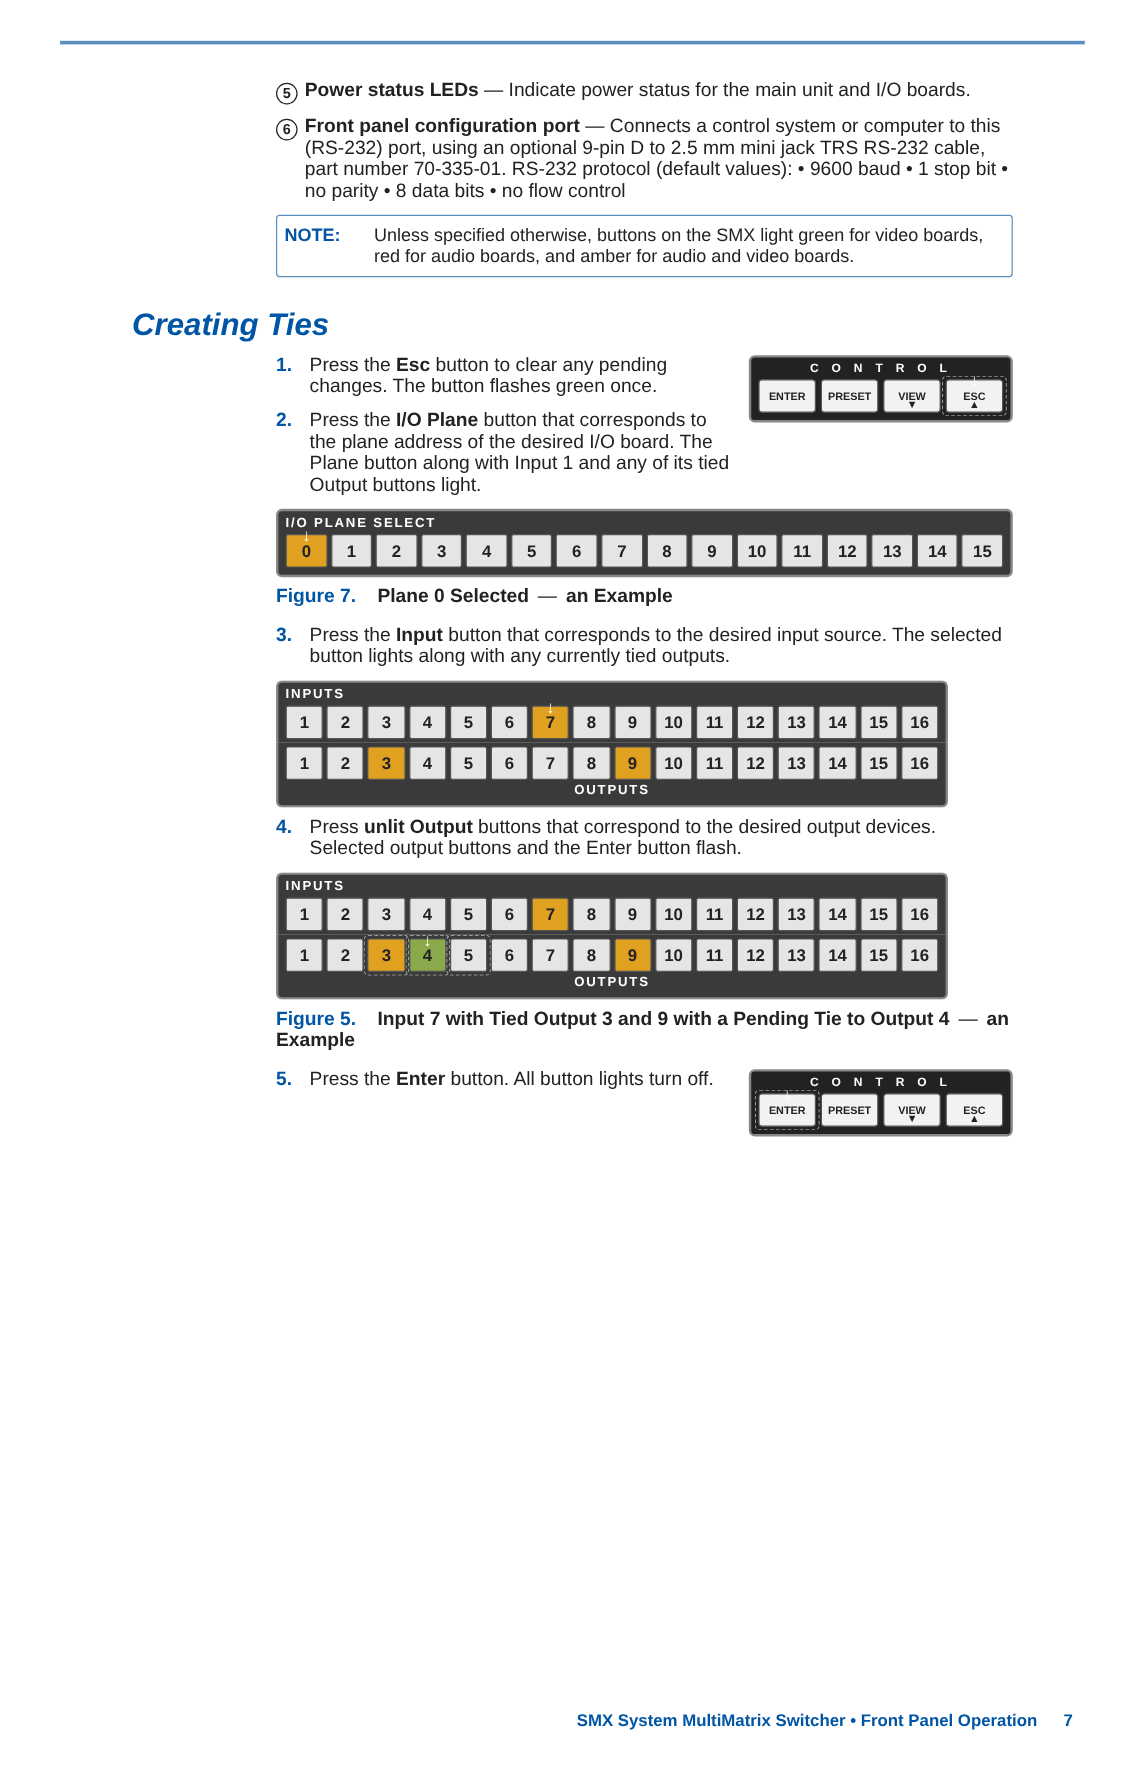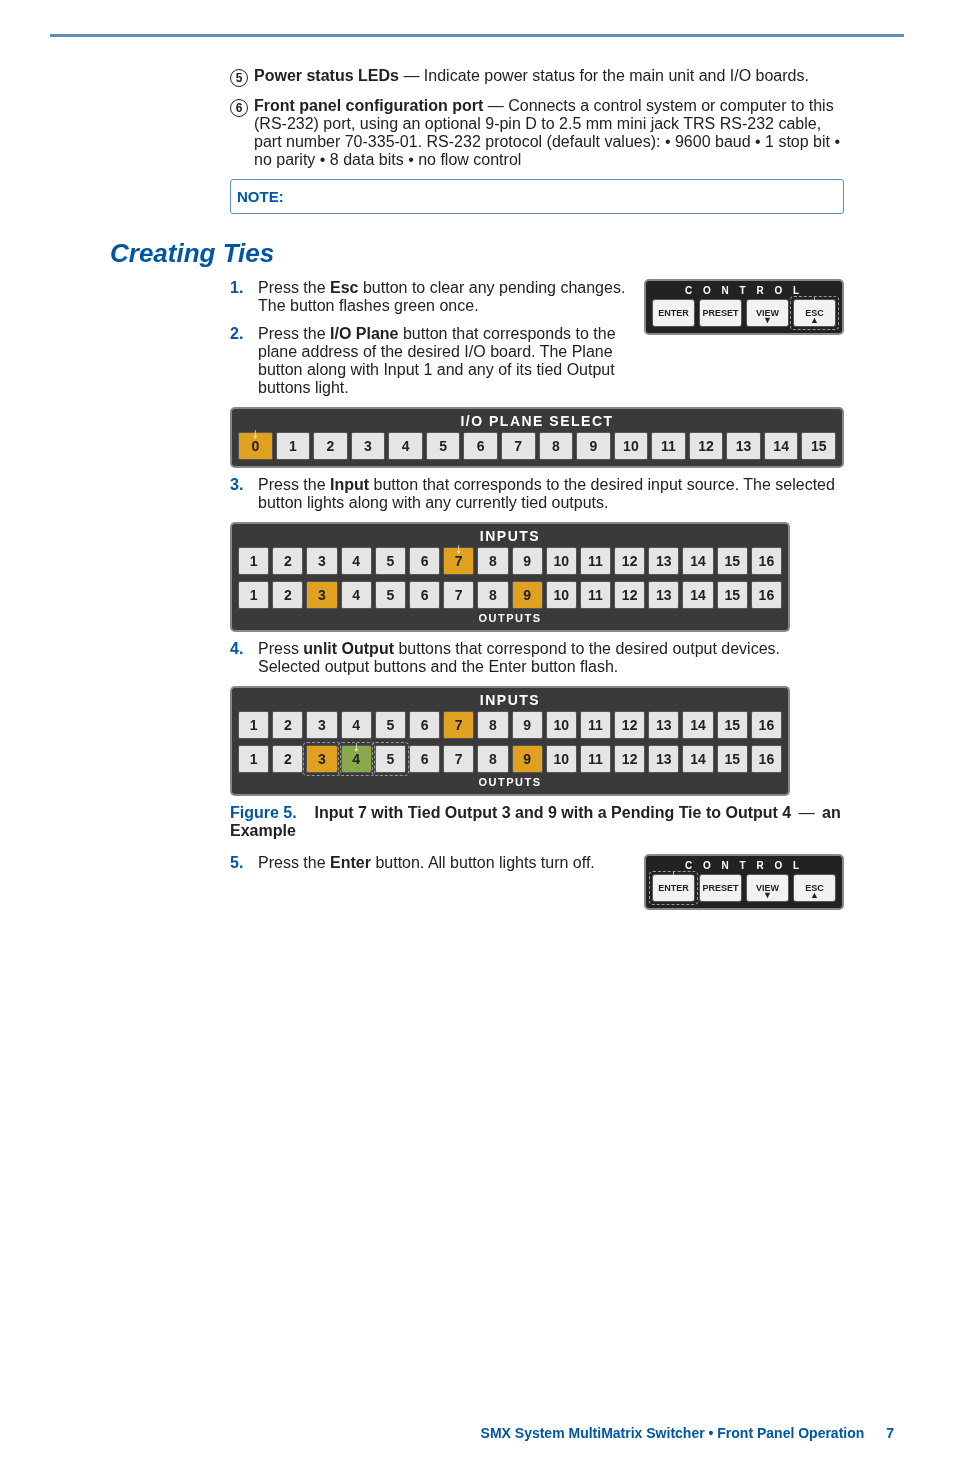--- a/index.html
+++ b/index.html
@@ -49,20 +49,21 @@
   }
   strong { font-weight: 700; }
   .note-box {
     border: 1.5px solid var(--rule);
     border-radius: 3px;
     margin: 10px 0 24px 0;
     padding: 8px 6px;
     display: flex;
     gap: 28px;
     font-size: 15px;
+    justify-content: center;
   }
   .note-label { font-weight: 800; color: var(--ebb-blue); }
   h2.sec {
     color: var(--ebb-blue);
     font-weight: 800;
     font-size: 26px;
     margin: 22px 0 10px 110px;
     font-style: italic;
   }
   .step {
@@ -88,21 +89,21 @@
   .footer .pg { margin-left: 18px; color: var(--ebb-blue); font-weight: 800; }
 
   
   .ctrl-box {
     float: right;
     margin: 0 0 6px 10px;
     background: #222;
     border: 2px solid #888;
     border-radius: 5px;
     padding: 4px 6px 6px 6px;
-    width: 200px;
+    width: 220px;
   }
   .ctrl-title {
     color: #fff;
     font-size: 10px;
     letter-spacing: 4px;
     text-align: center;
     font-weight: 700;
     margin-bottom: 3px;
   }
   .ctrl-row { display: flex; gap: 4px; }
@@ -144,23 +145,22 @@
   }
   .strip {
     background: var(--panel);
     border: 2px solid #888;
     border-radius: 5px;
     padding: 4px 6px 6px 6px;
     position: relative;
   }
   .strip-title {
     color: #fff;
-    font-size: 14px;
+    font-size: 11px;
     letter-spacing: 1.5px;
-    text-align: center;
     font-weight: 700;
     margin-bottom: 3px;
   }
   .strip .row { display: flex; gap: 3px; }
   .strip .cell {
     flex: 1;
     height: 28px;
     background: #e5e5e5;
     border: 1.5px solid #555;
     border-radius: 2px;
@@ -213,20 +213,21 @@
     <div class="marker">
       <span class="circled">6</span>
     </div>
     <div class="body">
       <strong>Front panel configuration port</strong><span> — Connects a control system or computer to this (RS-232) port, using an optional 9-pin D to 2.5 mm mini jack TRS RS-232 cable, part number 70-335-01. RS-232 protocol (default values): • 9600 baud   • 1 stop bit   • no parity • 8 data bits   • no flow control</span>
     </div>
   </div>
 
   <div class="note-box">
     <div class="note-label">NOTE:</div>
+    <div>Unless specified otherwise, buttons on the SMX light green for video boards, red for audio boards, and amber for audio and video boards.</div>
   </div>
 </div>
 
 <h2 class="sec">Creating Ties</h2>
 
 <div class="content">
 
   <div class="ctrl-box">
     <div class="ctrl-title">C O N T R O L</div>
     <div class="ctrl-row">
@@ -279,20 +280,25 @@
           <div class="cell">9</div>
           <div class="cell">10</div>
           <div class="cell">11</div>
           <div class="cell">12</div>
           <div class="cell">13</div>
           <div class="cell">14</div>
           <div class="cell">15</div>
         </div>
     </div>
   </div>
+  <div class="fig-caption">
+    <span class="fig-label">Figure 7.</span>
+    <span>&nbsp;&nbsp;</span>
+    <span class="fig-bold">Plane 0 Selected</span><span class="dash"> — </span><span class="fig-bold">an Example</span>
+  </div>
 
   <div class="step">
     <div class="sn">3.</div>
     <div class="sb">
       <span>Press the </span><strong>Input</strong><span> button that corresponds to the desired input source. The selected button lights along with any currently tied outputs.</span>
     </div>
   </div>
 
   <div class="strip-wrap two-strip" style="width:560px;">
     <div class="strip">

